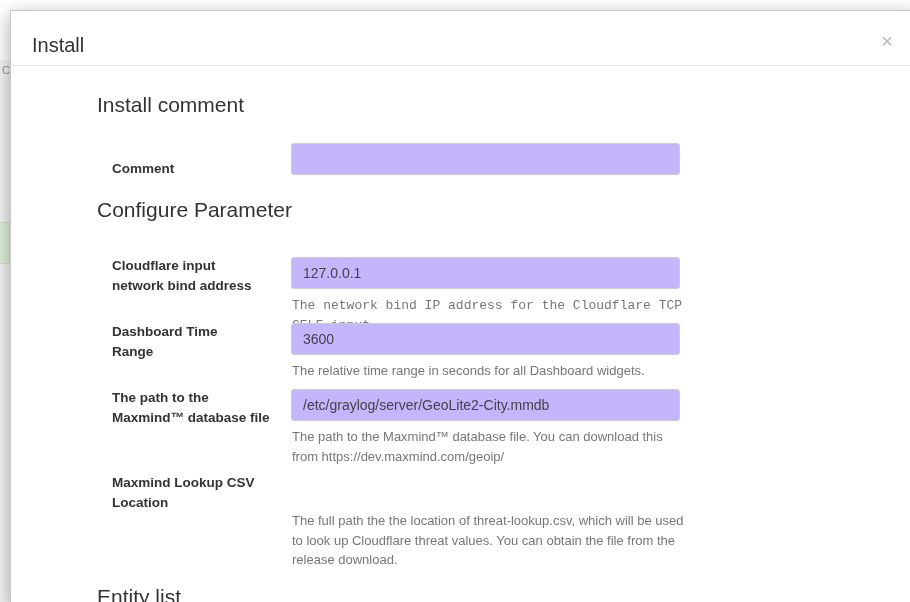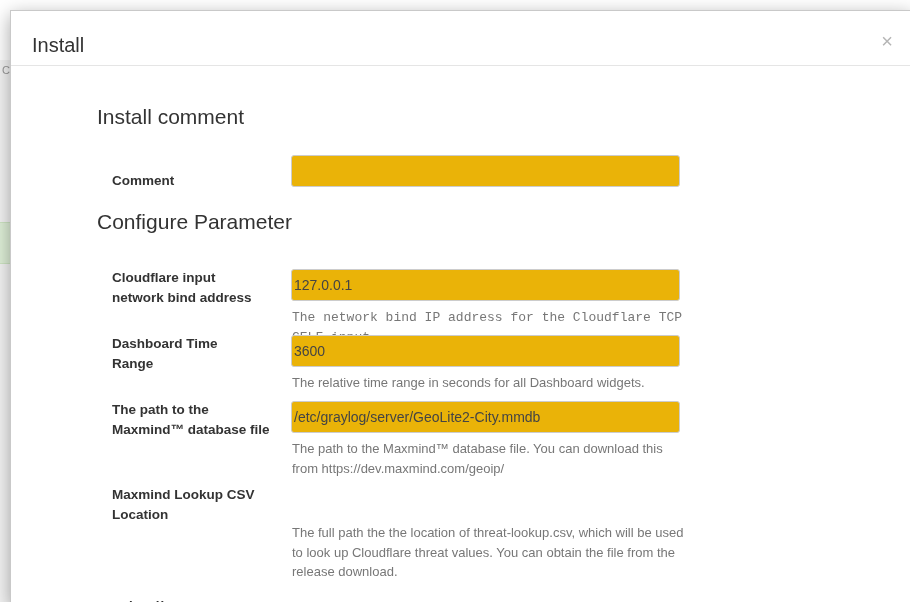--- a/index.html
+++ b/index.html
@@ -85,21 +85,20 @@
     font-family: "Liberation Sans", sans-serif;
   }
 
   .modal-body {
     position: absolute;
     left: 0;
     top: 56px;
     width: 900px;
     bottom: 0;
     overflow: hidden;
-    margin-top: 12px;
   }
 
   .section-title {
     position: absolute;
     font-size: 21px;
     font-weight: 400;
     color: #333;
     left: 86px;
   }
 
@@ -115,25 +114,25 @@
   }
 
   .field-input {
     position: absolute;
     left: 280px;
     width: 389px;
     height: 32px;
     box-sizing: border-box;
     border: 1px solid #ccc;
     border-radius: 3px;
-    padding: 5px 2px;
+    padding: 5px 11px;
     font-size: 14px;
     color: #444;
     font-family: "Liberation Sans", sans-serif;
-    background: #eab308;
+    background: #c4b5fd;
   }
 
   .field-help {
     position: absolute;
     left: 281px;
     width: 392px;
     font-size: 13px;
     color: #777;
     line-height: 1.5;
   }

